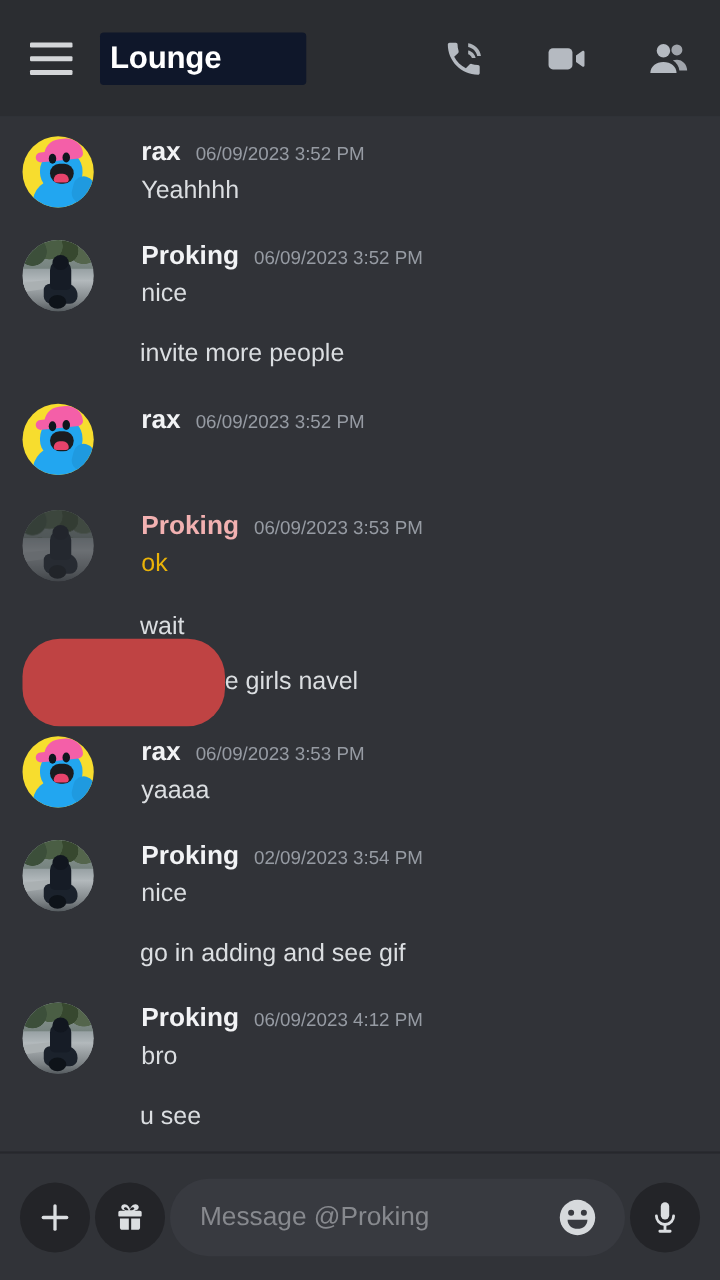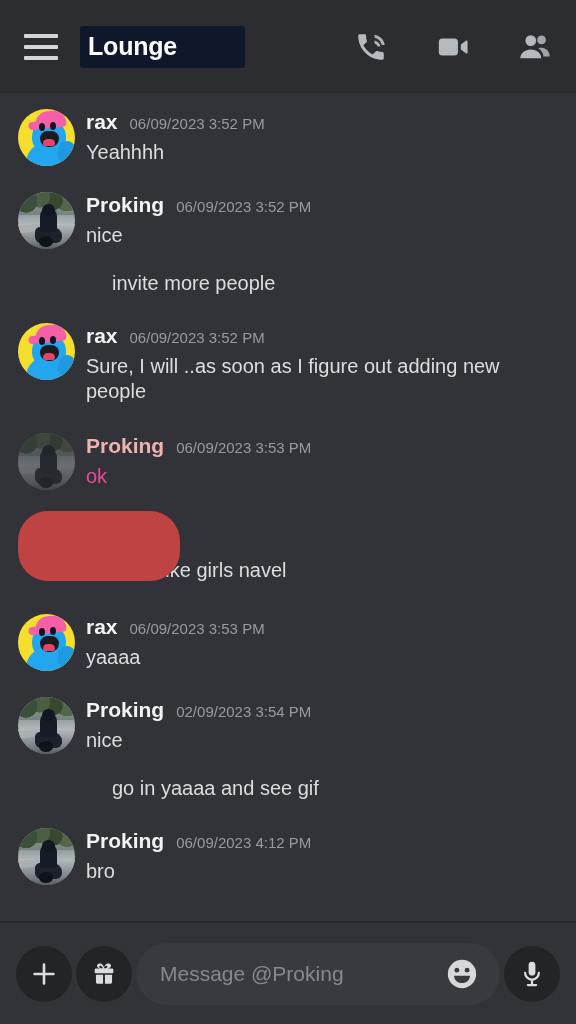--- a/index.html
+++ b/index.html
@@ -27,21 +27,21 @@
     display:flex; align-items:center; padding:0 12px 0 8px;
     min-width:165px;
   }
   .title-wrap .title { color:#ffffff; font-size:25px; font-weight:bold; letter-spacing:-0.2px; }
   .header-icons { margin-left:auto; display:flex; align-items:center; gap:44px; }
   .hicon { width:38px; height:38px; display:flex; align-items:center; justify-content:center; cursor:pointer; color:#b5bac1; }
   .hicon svg { display:block; }
 
   
   .messages { flex:1 1 auto; position:relative; overflow:hidden; padding-top:10px; background:#313338; }
-  .msg-group { display:flex; padding:0 16px 0 18px; position:relative; margin-top:8px; }
+  .msg-group { display:flex; padding:0 16px 0 18px; position:relative; margin-top:8px;gap:27px; }
   .avatar-col { width:62px; flex:0 0 62px; }
   .avatar { width:57px; height:57px; border-radius:50%; overflow:hidden; position:relative; }
   .body-col { flex:1 1 auto; padding-left:6px; padding-top:2px; min-width:0; }
   .meta { display:flex; align-items:baseline; gap:12px; line-height:1; }
   .author { font-size:21px; font-weight:bold; color:#f2f3f5; }
   .stamp { font-size:15px; color:#969ba3; white-space:nowrap; }
   .text { font-size:20px; color:#dbdee1; margin-top:8px; line-height:1.28; }
   .cont-line { font-size:20px; color:#dbdee1; line-height:1.28; padding-left:112px; margin-top:22px; }
 
   
@@ -72,21 +72,21 @@
   .av-pro .wheel { position:absolute; left:21px; top:44px; width:14px; height:11px; background:#0e1319; border-radius:50%; z-index:3; }
 
   
   .highlight-block {
     position:absolute; left:18px; top:418px; width:162px; height:70px;
     background:#bf4343; border-radius:30px; z-index:5; pointer-events:none;
   }
   .hl-group { position:relative; z-index:6; }
   .hl-group .avatar { opacity:.45; }
   .hl-group .author { color:#f2b1b1; }
-  .hl-group .text { color:#ec4899; }
+  .hl-group .text { color:#eab308; }
 
   
   .divider { height:2px; background:#26282c; flex:0 0 2px; }
   .inputbar {
     flex:0 0 101px; height:101px;
     background:#313338;
     display:flex; align-items:center;
     padding:0 16px 0 16px; gap:4px;
   }
   .round-btn { width:56px; height:56px; flex:0 0 56px; border-radius:50%; background:#232428; display:flex; align-items:center; justify-content:center; cursor:pointer; color:#dbdee1; }
@@ -197,21 +197,20 @@
           <div class="tongue"></div>
           <div class="eyeL"></div>
           <div class="eyeR"></div>
         </div>
       </div>
       <div class="body-col">
         <div class="meta">
           <span class="author">rax</span>
           <span class="stamp">06/09/2023 3:52 PM</span>
         </div>
-        <div class="text">Sure, I will ..as soon as I figure out adding new people</div>
       </div>
     </div>
 
     <div class="msg-group hl-group" style="margin-top:28px;">
       <div class="avatar-col">
         <div class="avatar av-pro">
           <div class="trees"></div>
           <div class="road"></div>
           <div class="kerb"></div>
           <div class="bike"></div>
@@ -266,21 +265,21 @@
         </div>
       </div>
       <div class="body-col">
         <div class="meta">
           <span class="author">Proking</span>
           <span class="stamp">02/09/2023 3:54 PM</span>
         </div>
         <div class="text">nice</div>
       </div>
     </div>
-    <div class="cont-line">go in yaaaa and see gif</div>
+    <div class="cont-line">go in adding and see gif</div>
 
     <div class="msg-group" style="margin-top:26px;">
       <div class="avatar-col">
         <div class="avatar av-pro">
           <div class="trees"></div>
           <div class="road"></div>
           <div class="kerb"></div>
           <div class="bike"></div>
           <div class="wheel"></div>
           <div class="rider"></div>
@@ -288,20 +287,21 @@
         </div>
       </div>
       <div class="body-col">
         <div class="meta">
           <span class="author">Proking</span>
           <span class="stamp">06/09/2023 4:12 PM</span>
         </div>
         <div class="text">bro</div>
       </div>
     </div>
+    <div class="cont-line">u see</div>
   </div>
 
   <div class="divider"></div>
 
   <div class="inputbar">
     <div class="round-btn">
       <svg width="30" height="30" viewBox="0 0 24 24" fill="none" stroke="currentColor" stroke-width="2.1" stroke-linecap="round">
         <line x1="12" y1="4.5" x2="12" y2="19.5"></line>
         <line x1="4.5" y1="12" x2="19.5" y2="12"></line>
       </svg>

